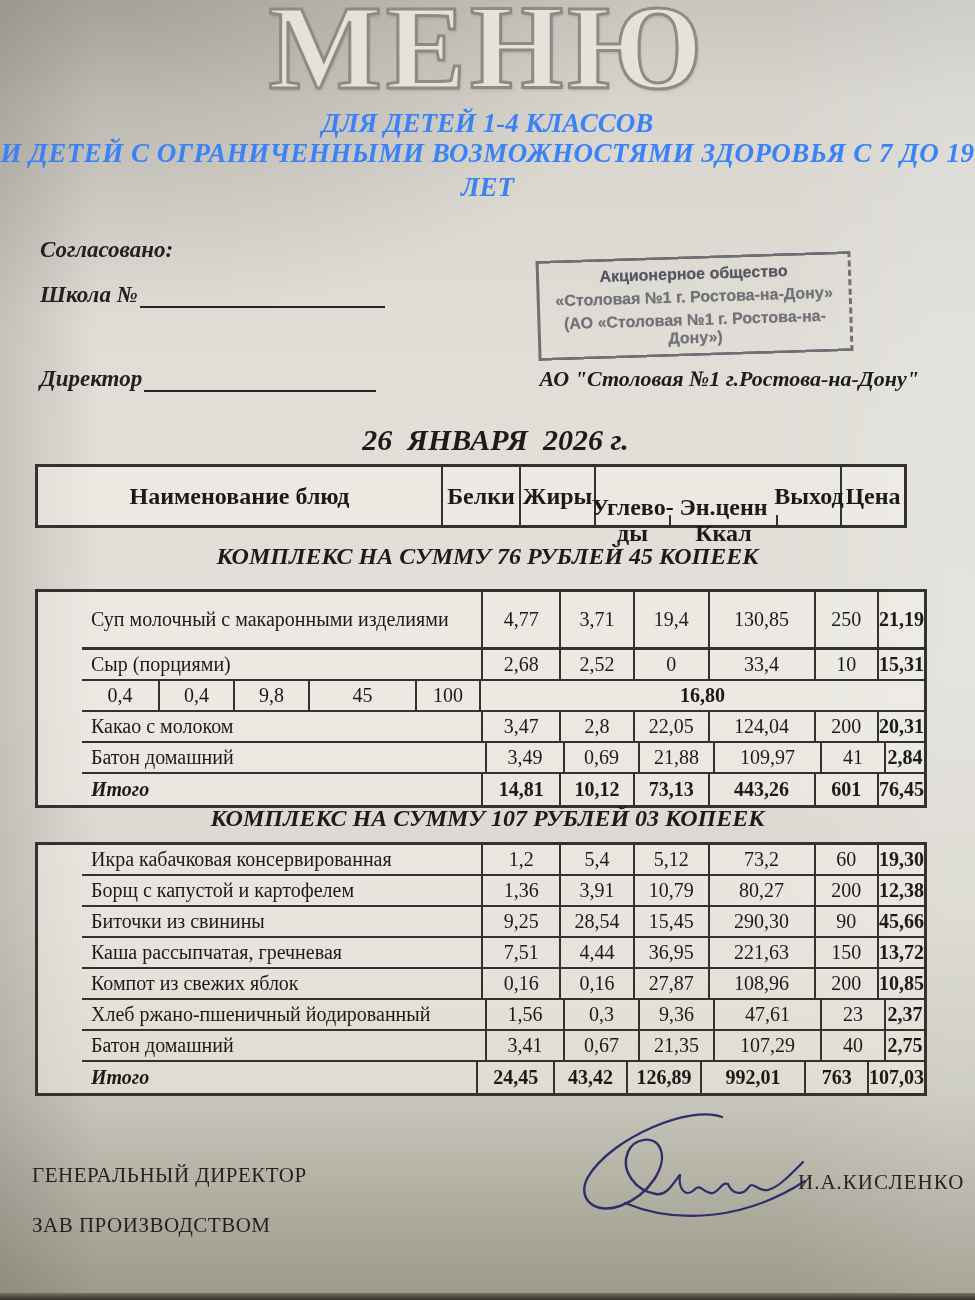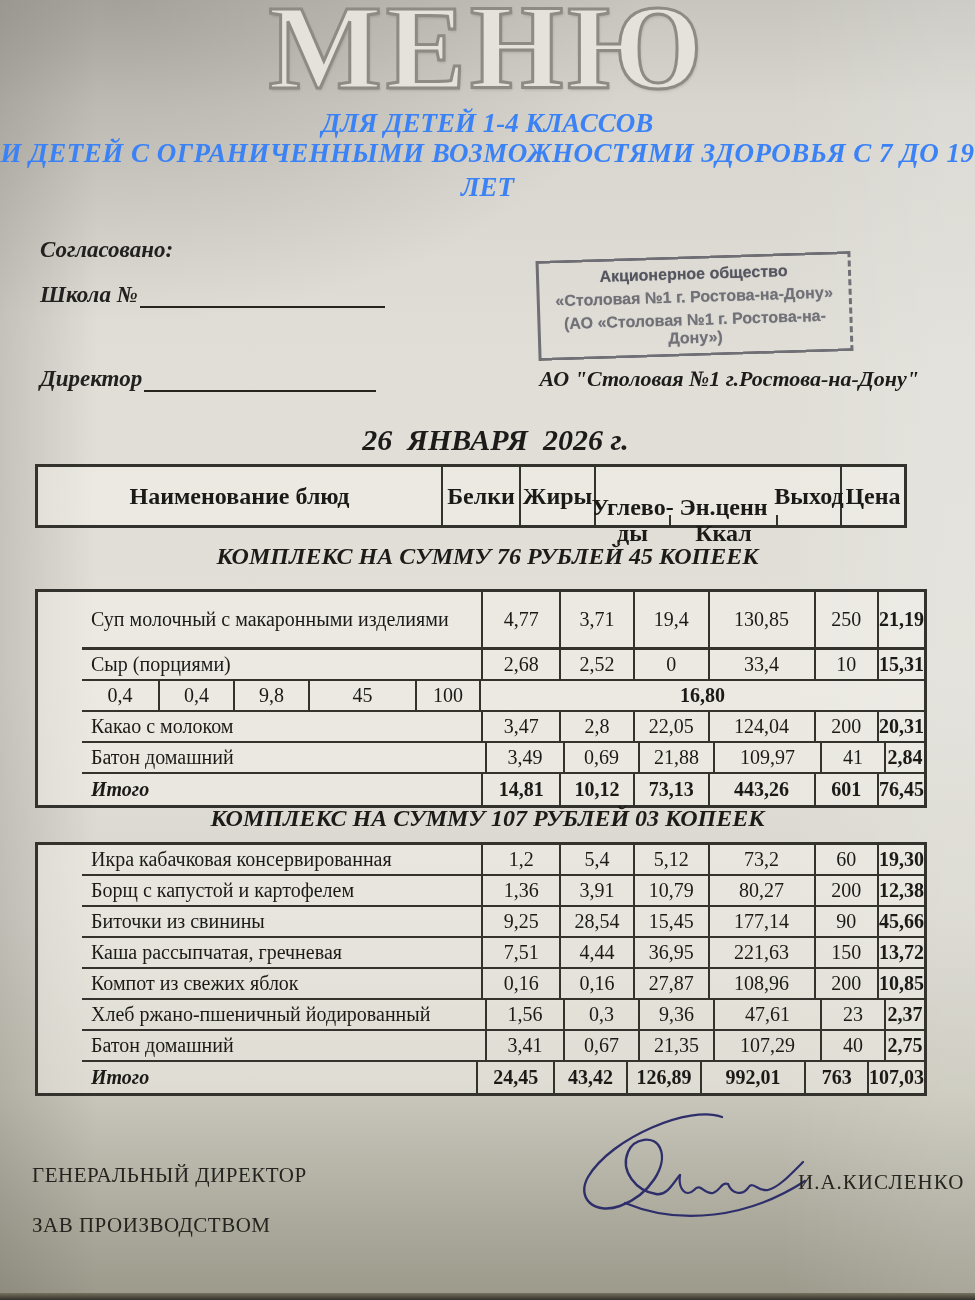--- a/index.html
+++ b/index.html
@@ -200,21 +200,21 @@
         <div class="cell w3">10,79</div>
         <div class="cell w4">80,27</div>
         <div class="cell w5">200</div>
         <div class="cell w6 c-price">12,38</div>
       </div>
       <div class="trow">
         <div class="cell c-name w0">Биточки из свинины</div>
         <div class="cell w1">9,25</div>
         <div class="cell w2">28,54</div>
         <div class="cell w3">15,45</div>
-        <div class="cell w4">177,14</div>
+        <div class="cell w4">290,30</div>
         <div class="cell w5">90</div>
         <div class="cell w6 c-price">45,66</div>
       </div>
       <div class="trow">
         <div class="cell c-name w0">Каша рассыпчатая, гречневая</div>
         <div class="cell w1">7,51</div>
         <div class="cell w2">4,44</div>
         <div class="cell w3">36,95</div>
         <div class="cell w4">221,63</div>
         <div class="cell w5">150</div>

